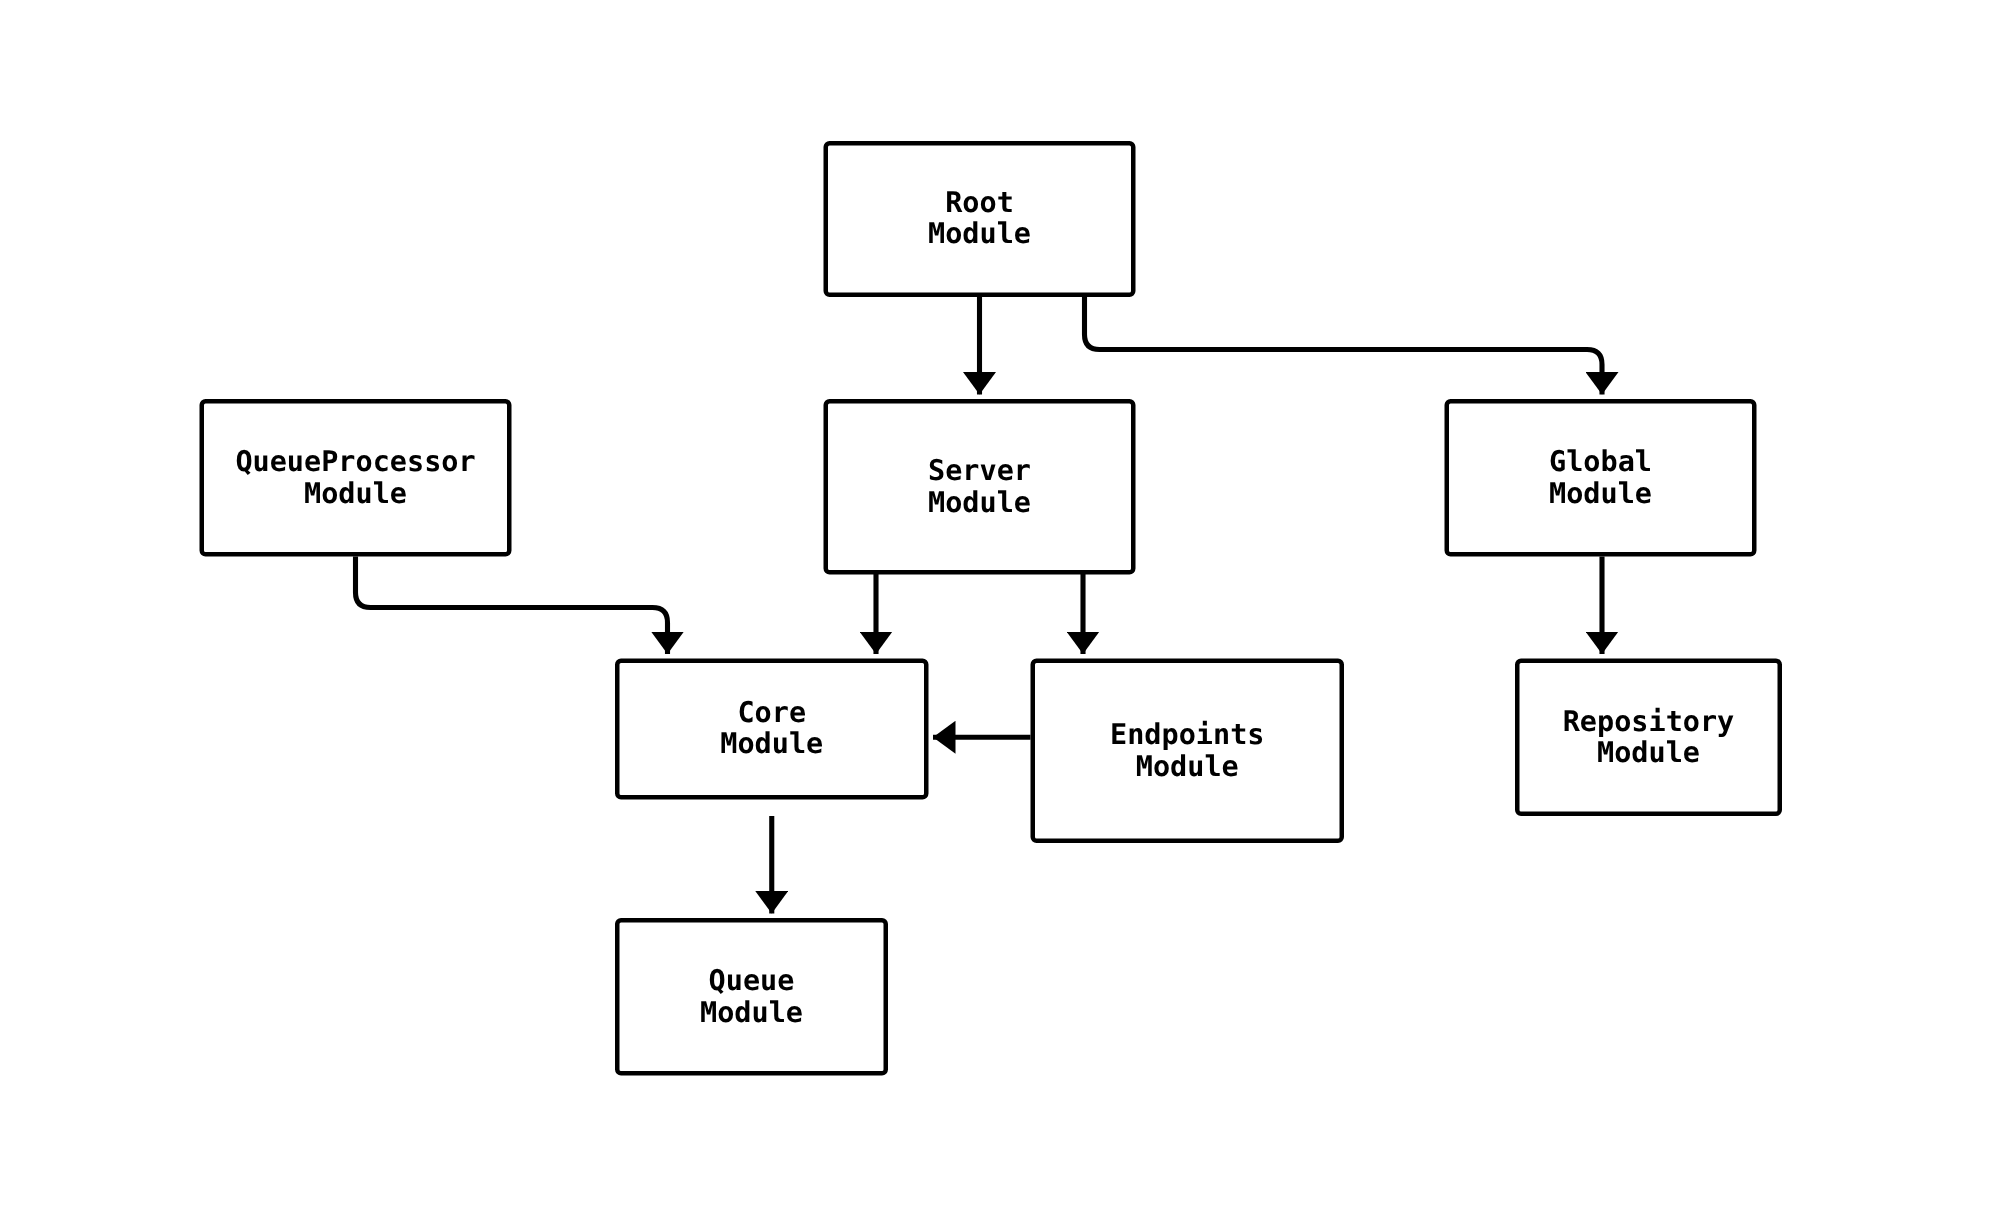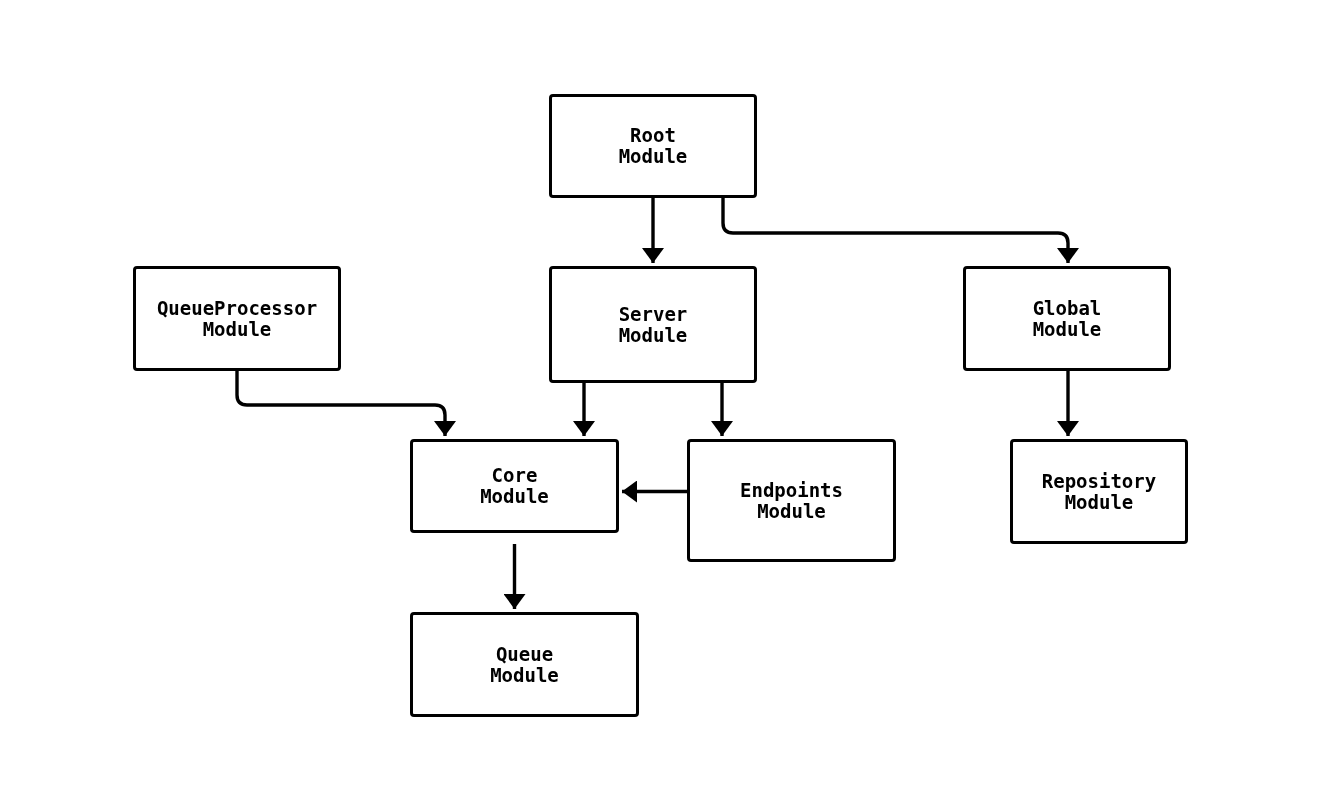--- a/index.html
+++ b/index.html
@@ -92,18 +92,18 @@
   <div class="node" style="left:687px; top:439px; width:209px; height:123px;">
     <span class="label">Endpoints
 Module</span>
   </div>
 
   <div class="node" style="left:963px; top:439px; width:178px; height:105px;margin-left:47px;">
     <span class="label">Repository
 Module</span>
   </div>
 
-  <div class="node" style="left:410px; top:612px; width:229px; height:105px;">
+  <div class="node" style="left:410px; top:612px; width:182px; height:105px;">
     <span class="label">Queue
 Module</span>
   </div>
 
 </div>
 
 </body></html>

